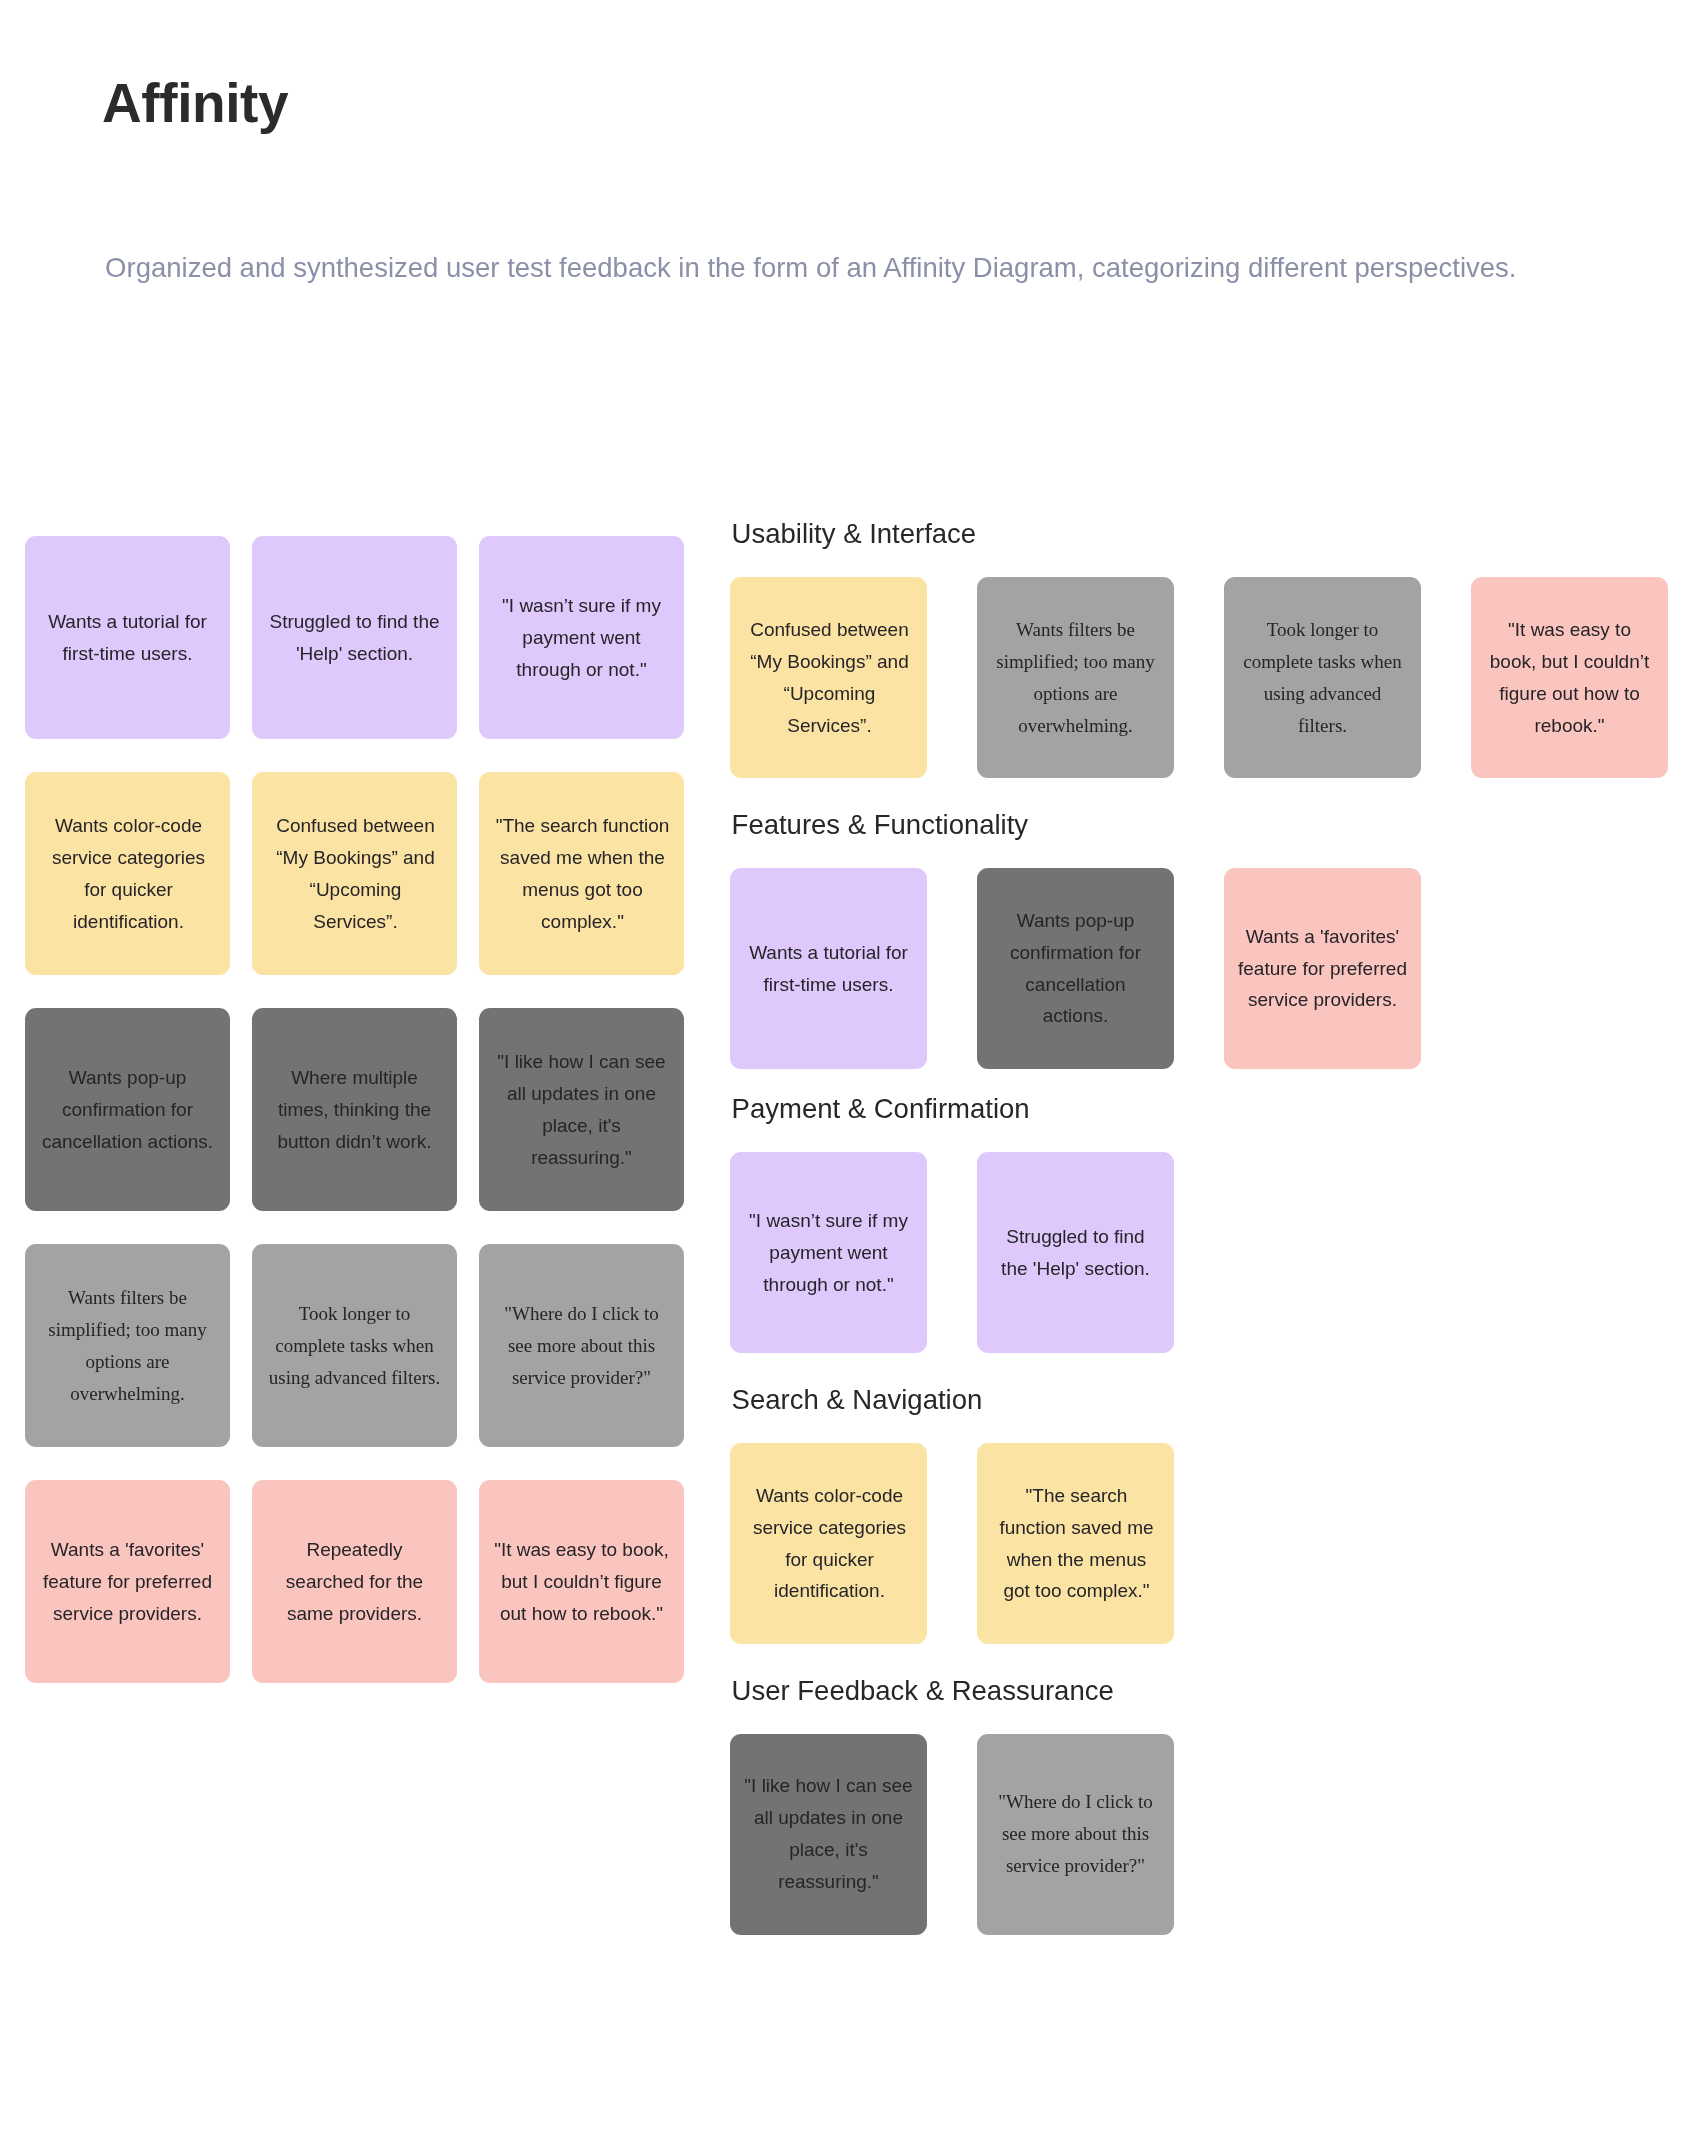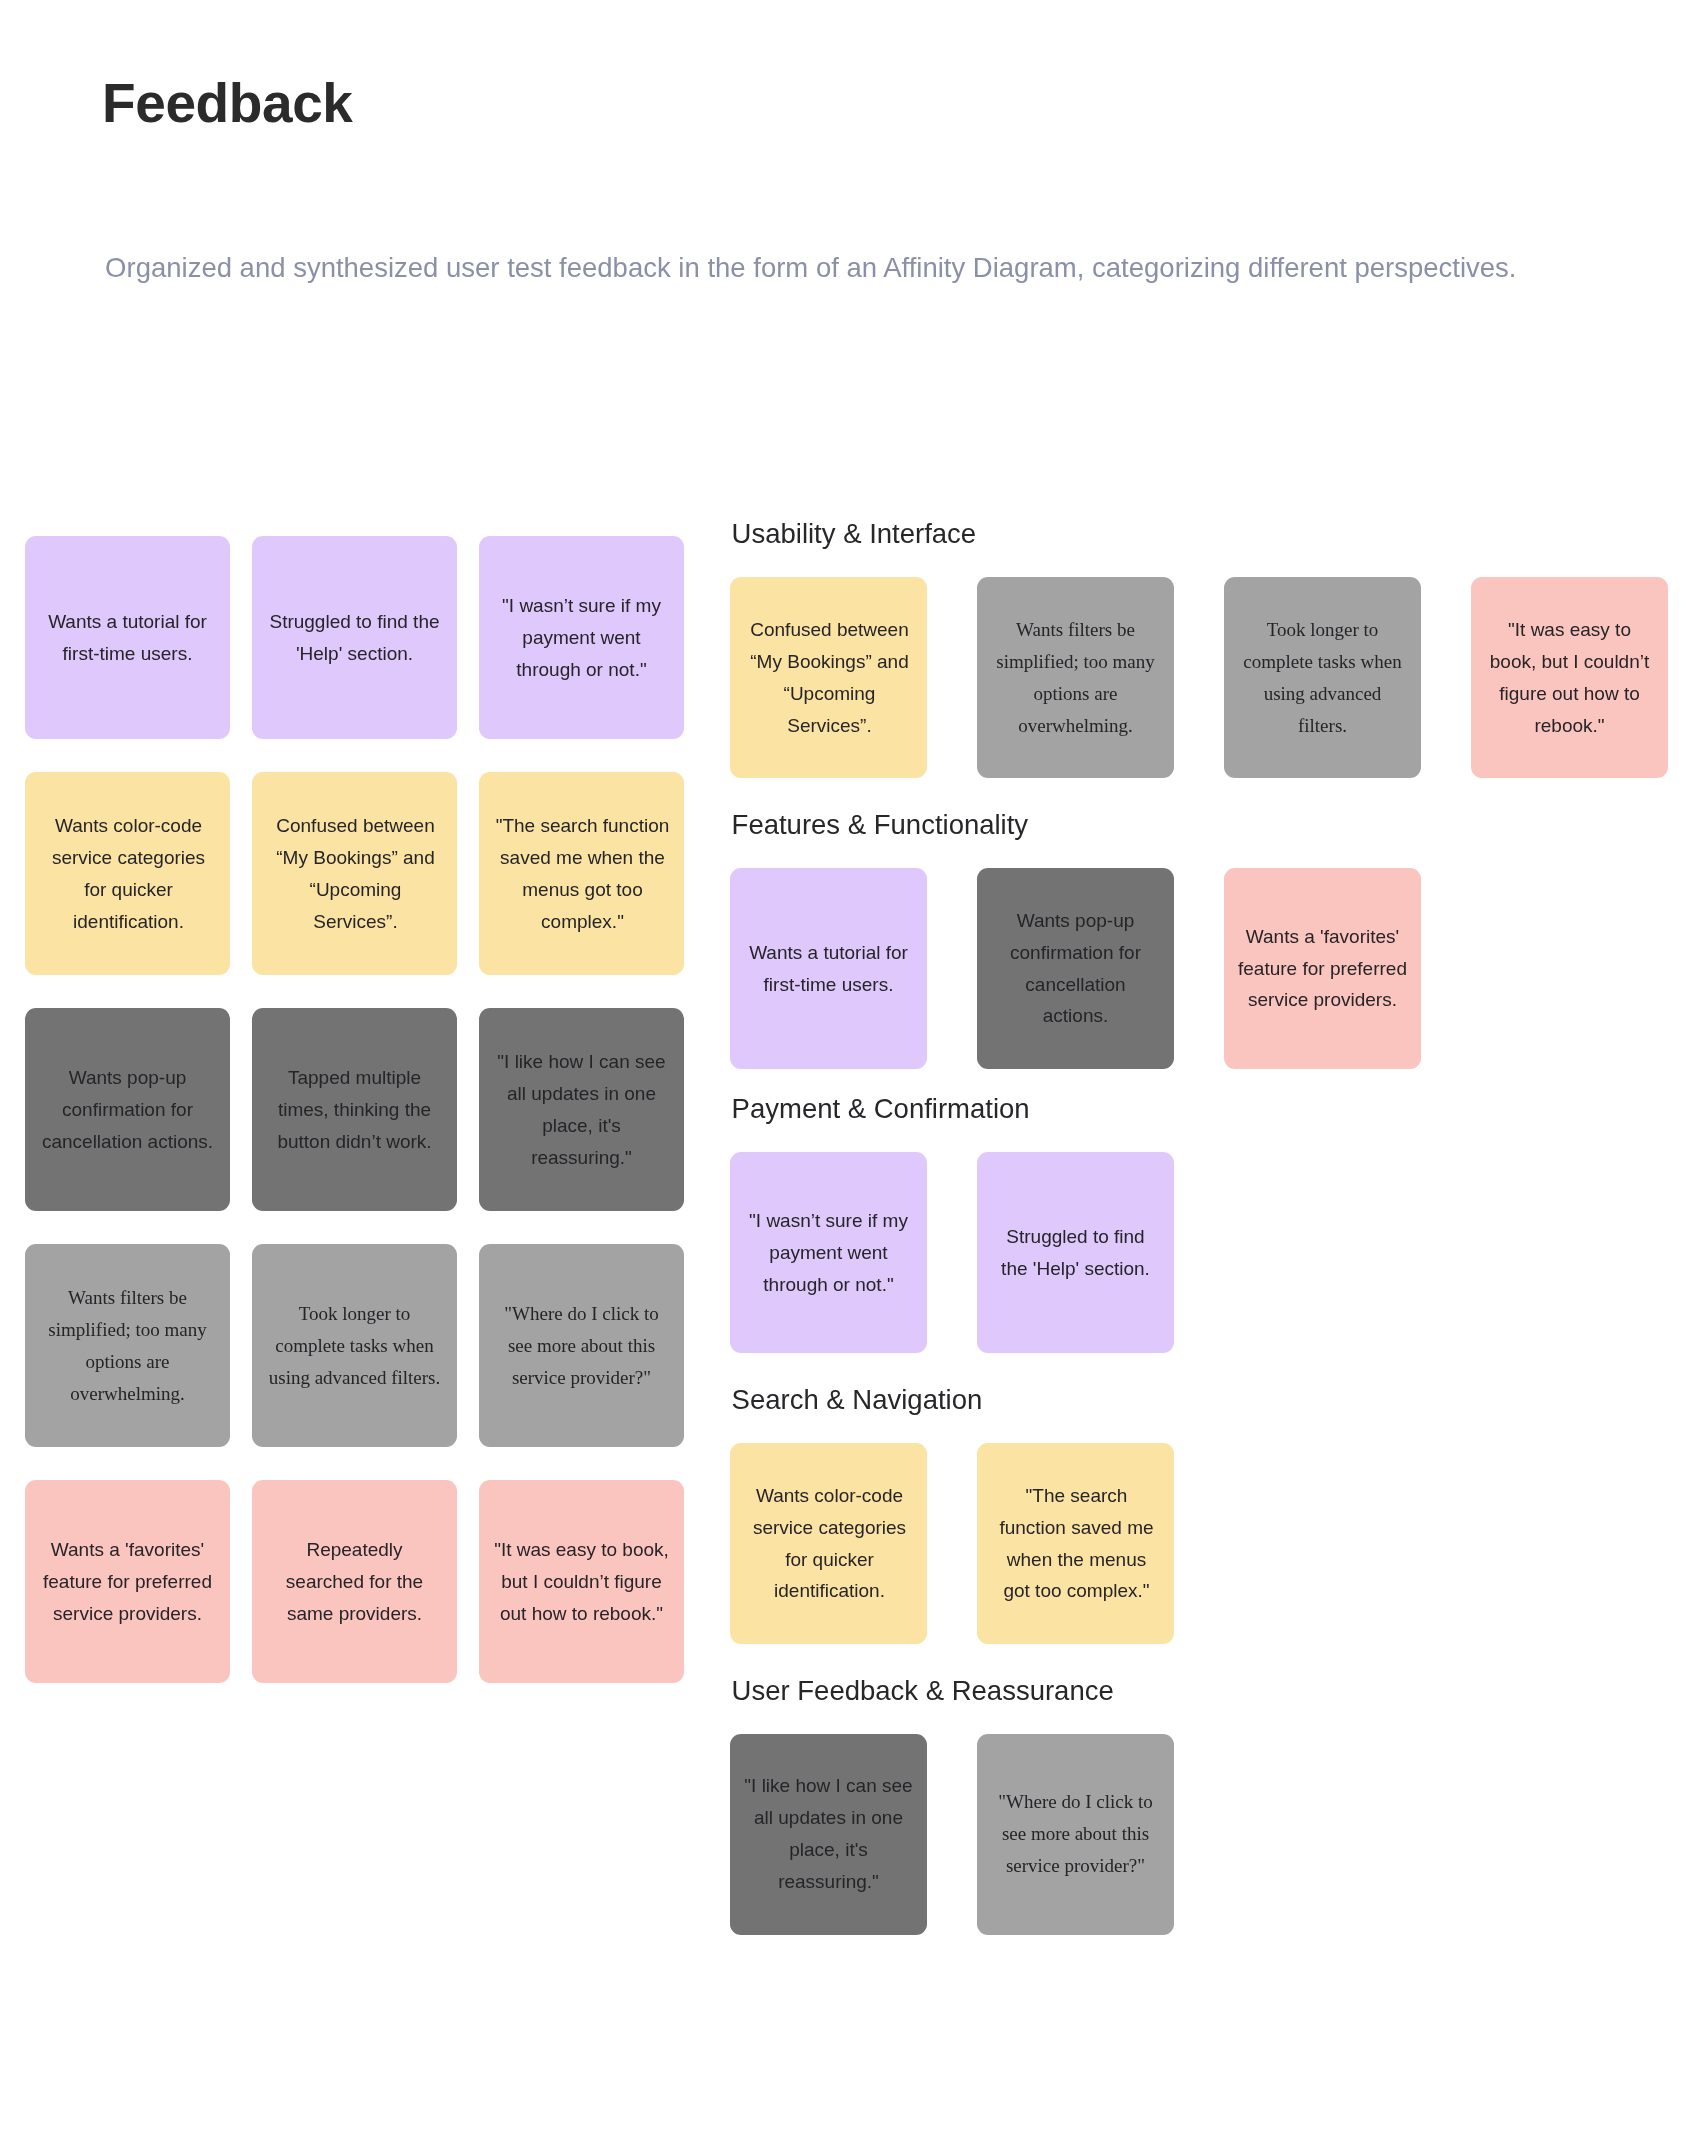--- a/index.html
+++ b/index.html
@@ -106,21 +106,21 @@
   .cat-payment       { margin-top: 25px; }
   .cat-search        { margin-top: 31.5px; }
   .cat-reassurance   { margin-top: 31.5px; }
 </style>
 </head>
 <body>
 
 <div class="page">
 
   <div class="header">
-    <h1 class="page-title">Feedback</h1>
+    <h1 class="page-title">Affinity</h1>
     <p class="page-subtitle">Organized and synthesized user test feedback in the form of an Affinity Diagram, categorizing different perspectives.</p>
   </div>
 
   <div class="board">
 
     <div class="note-grid">
         <div class="note c-purple">
           <span class="note-text">Wants a tutorial for first-time users.</span>
         </div>
         <div class="note c-purple">
@@ -135,21 +135,21 @@
         <div class="note c-yellow">
           <span class="note-text">Confused between “My Bookings” and “Upcoming Services”.</span>
         </div>
         <div class="note c-yellow">
           <span class="note-text">"The search function saved me when the menus got too complex."</span>
         </div>
         <div class="note c-green">
           <span class="note-text">Wants pop-up confirmation for cancellation actions.</span>
         </div>
         <div class="note c-green">
-          <span class="note-text">Tapped multiple times, thinking the button didn’t work.</span>
+          <span class="note-text">Where multiple times, thinking the button didn’t work.</span>
         </div>
         <div class="note c-green">
           <span class="note-text">"I like how I can see all updates in one place, it's reassuring."</span>
         </div>
         <div class="note c-blue">
           <span class="note-text">Wants filters be simplified; too many options are overwhelming.</span>
         </div>
         <div class="note c-blue">
           <span class="note-text">Took longer to complete tasks when using advanced filters.</span>
         </div>

